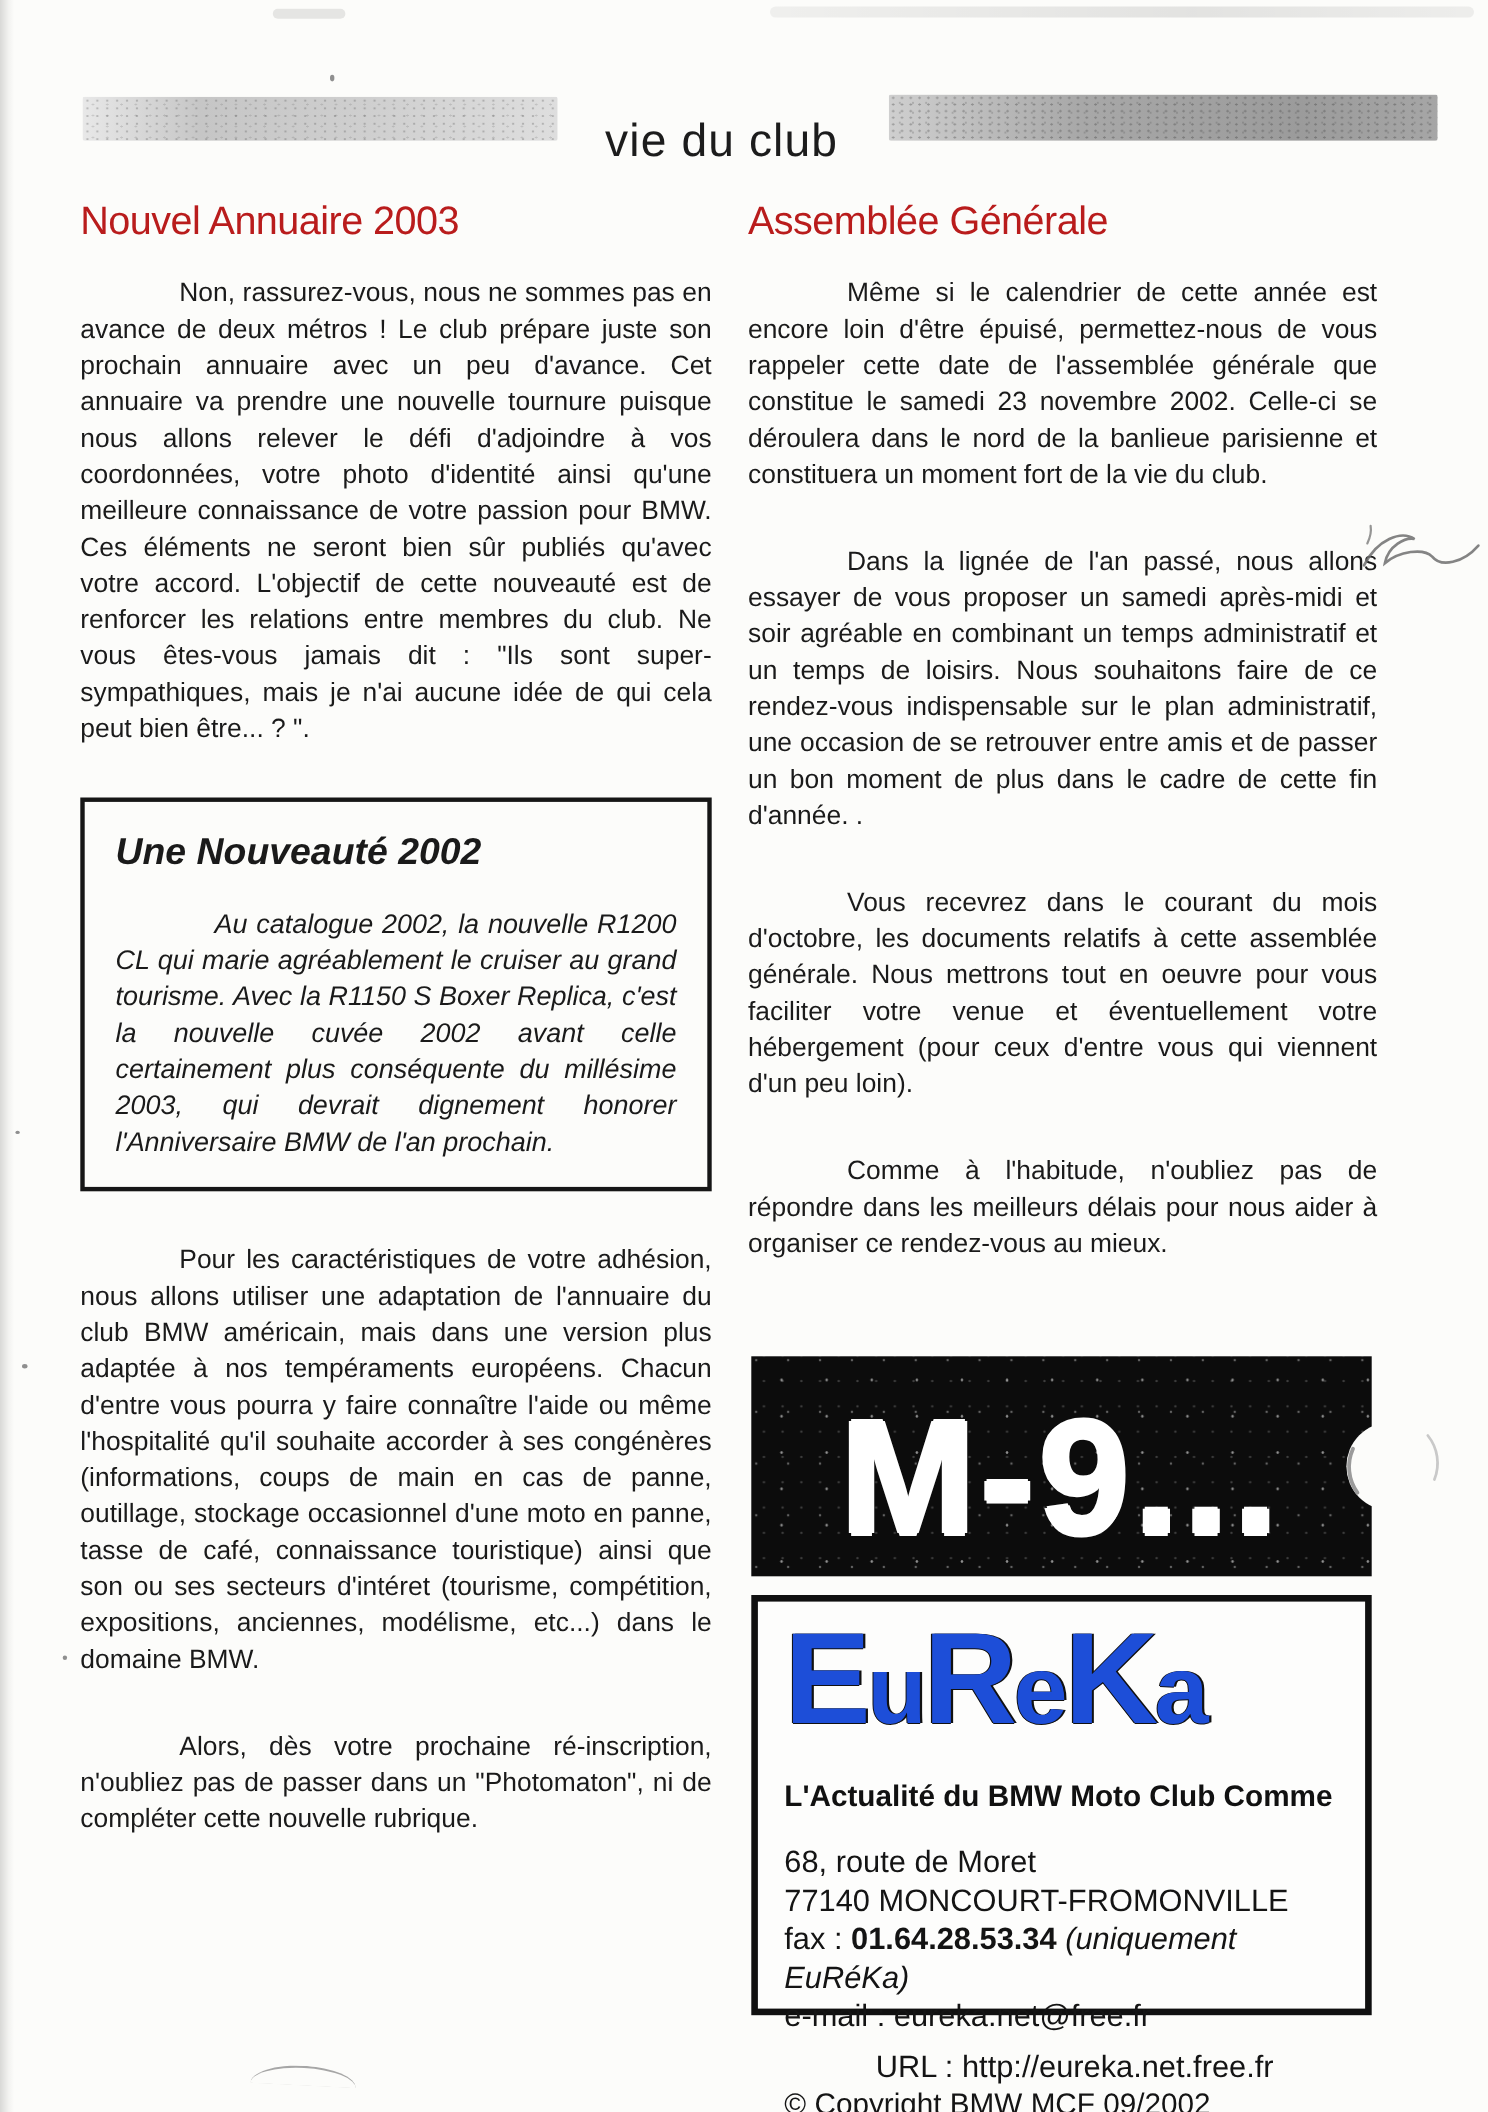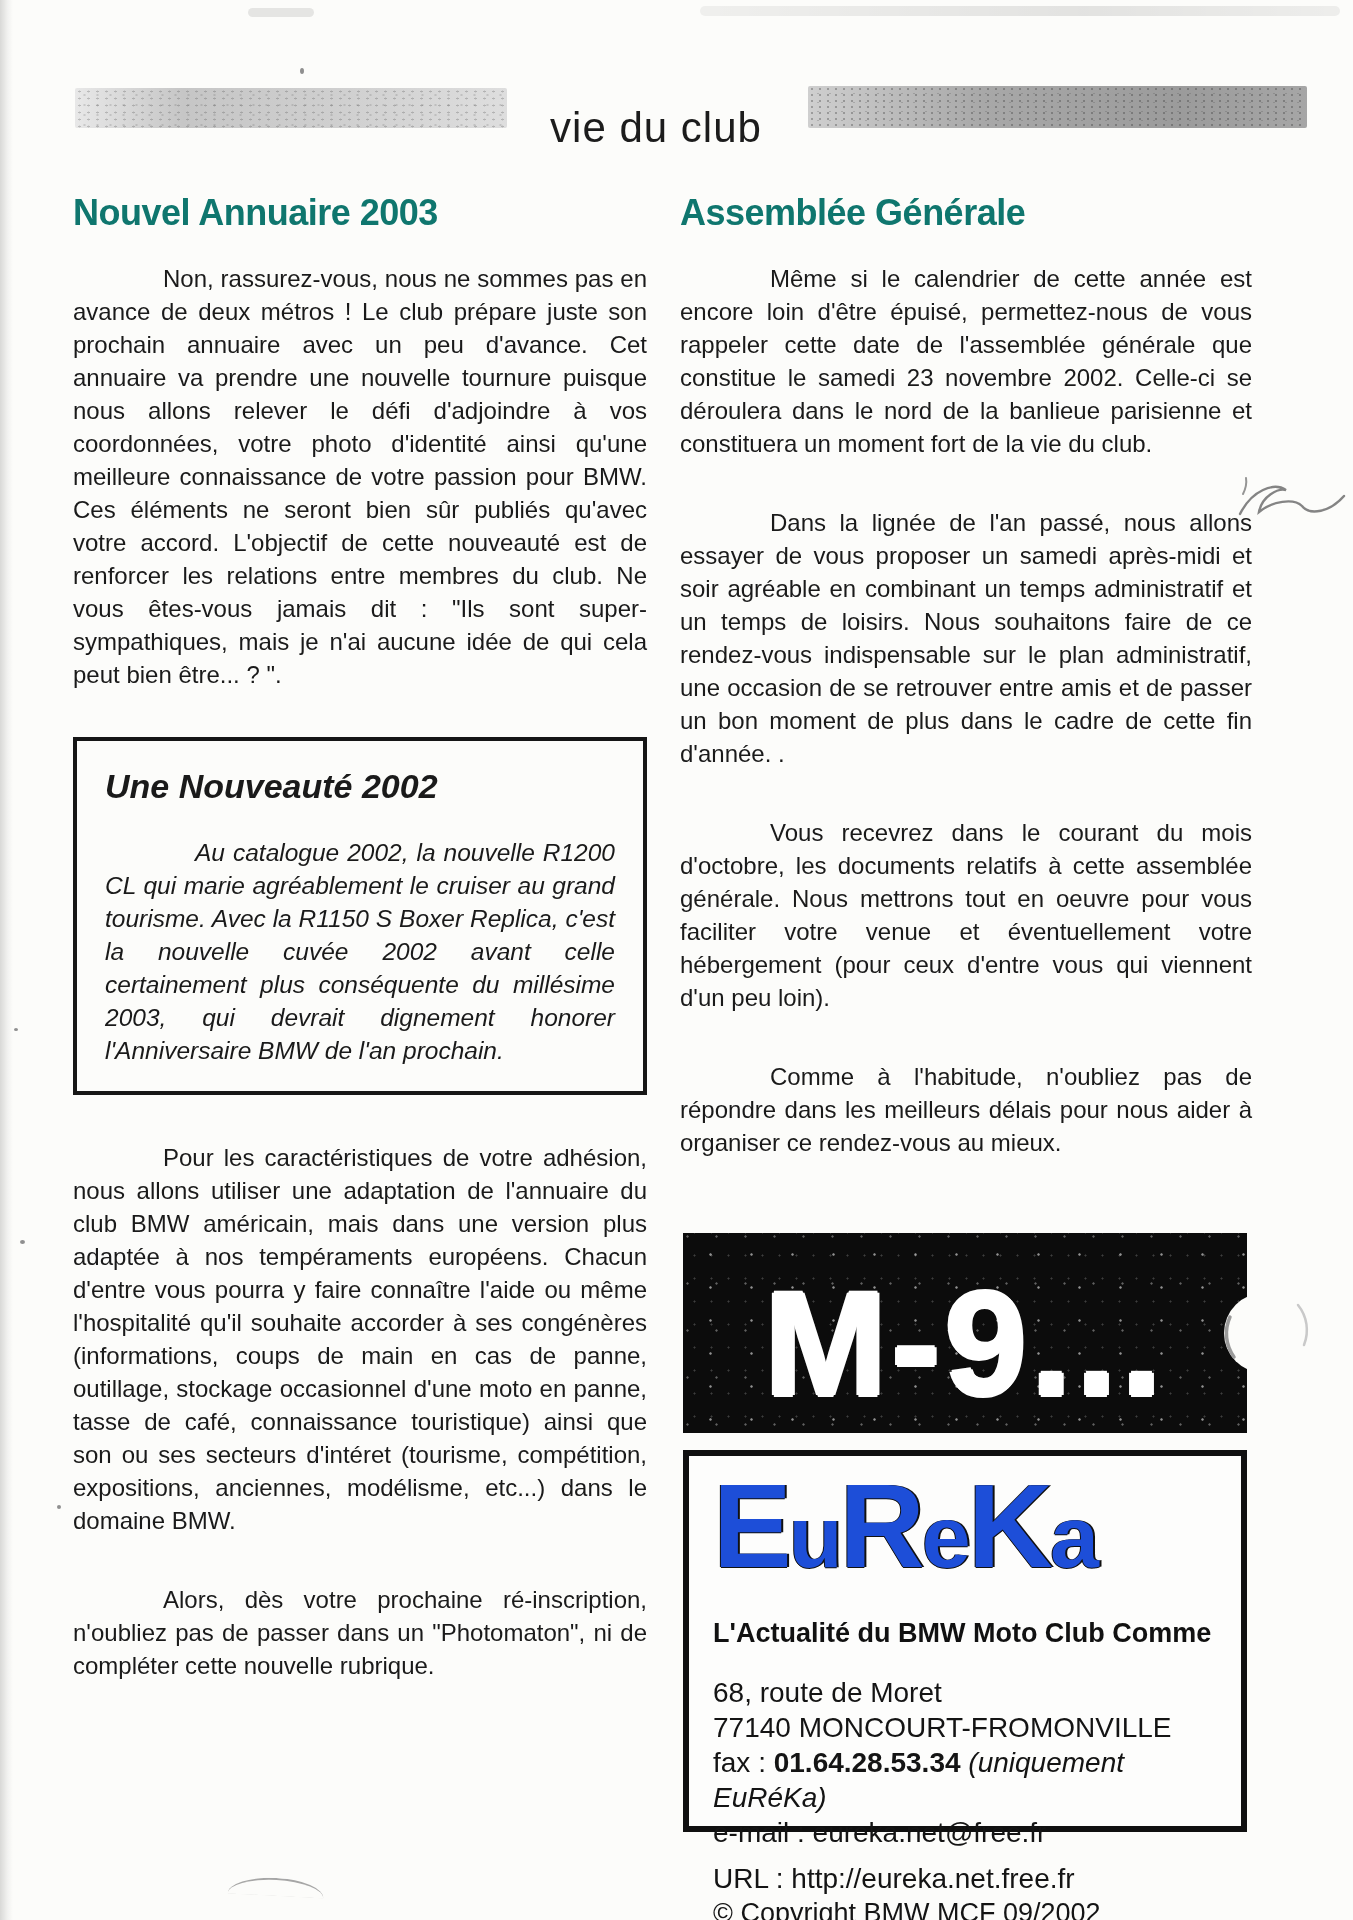--- a/index.html
+++ b/index.html
@@ -33,21 +33,21 @@
     background:
       radial-gradient(rgba(40,40,40,.30) 1px, transparent 1.5px) 0 0/8px 6px,
       radial-gradient(rgba(80,80,80,.25) 1px, transparent 1.4px) 4px 3px/12px 9px,
       linear-gradient(90deg,#cfcfcf,#a8a8a8 35%,#9b9b9b 75%,#a6a6a6);}
   .header-title{position:absolute;left:505px;top:72px;width:302px;
     text-align:center;font-size:42px;font-weight:400;color:#1c1c1c;letter-spacing:1px;margin-top:32px;}
   
   .col{position:absolute;top:176px;}
   .col-left{left:73px;width:574px;}
   .col-right{left:680px;width:572px;}
-  h1{font-size:36px;font-weight:bold;margin:16px 0 28px 0;color:#0f766e;letter-spacing:-.5px;}
+  h1{font-size:36px;font-weight:normal;margin:4px 0 28px 0;color:#b91c1c;letter-spacing:-.5px;}
   p.body{font-size:24px;line-height:33px;text-align:justify;text-indent:90px;
     margin:0 0 46px 0;color:#1a1a1a;}
   .feature-box{border:4px solid #161616;padding:26px 28px 24px 28px;margin:0 0 46px 0;}
   .feature-box h2{font-style:italic;font-size:34px;font-weight:600;margin:0 0 30px 0;letter-spacing:0;}
   .feature-box p{font-style:italic;font-size:24.5px;line-height:33px;text-align:justify;
     text-indent:90px;margin:0;}
   
   .m9-banner{position:absolute;left:683px;top:1233px;width:564px;height:200px;
     background-color:#0c0c0c;
     background-image:
@@ -63,21 +63,21 @@
   .eureka-box{position:absolute;left:683px;top:1450px;width:564px;height:382px;
     border:6px solid #101010;box-sizing:border-box;padding:22px 0 0 24px;background:#fdfdfc;}
   .logo-line{white-space:nowrap;font-weight:bold;letter-spacing:-3px;line-height:96px;
     text-shadow:2px 0 0 #111,-1px 0 0 #111,0 1px 0 #111;color:#1d4ed8;}
   .logo-cap{font-size:118px;}
   .logo-low{font-size:88px;}
   .tagline{font-size:27px;font-weight:bold;margin-top:8px;color:#111;}
   .address{margin-top:26px;font-size:28px;line-height:35px;color:#141414;}
   .fax-num{font-weight:bold;}
   .fax-note{font-style:italic;}
-  .url-line{margin-top:11px;}
+  .url-line{margin-top:11px;text-align:center;}
   .copyright{font-size:27px;}
   
   .hole-svg{position:absolute;left:1212px;top:1285px;}
   .swirl-svg{position:absolute;left:1232px;top:468px;}
 </style>
 </head>
 <body>
 
 <div id="page">
 

